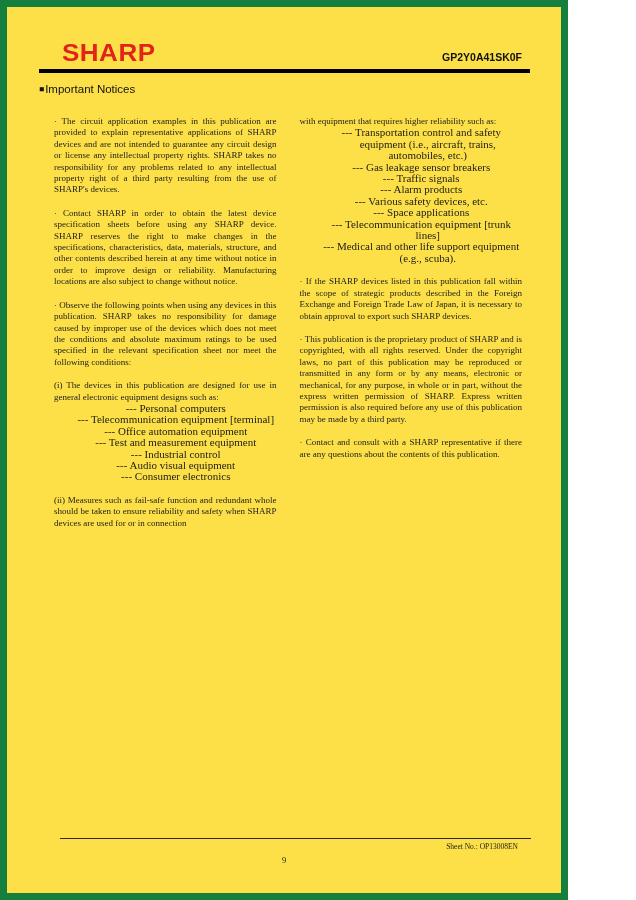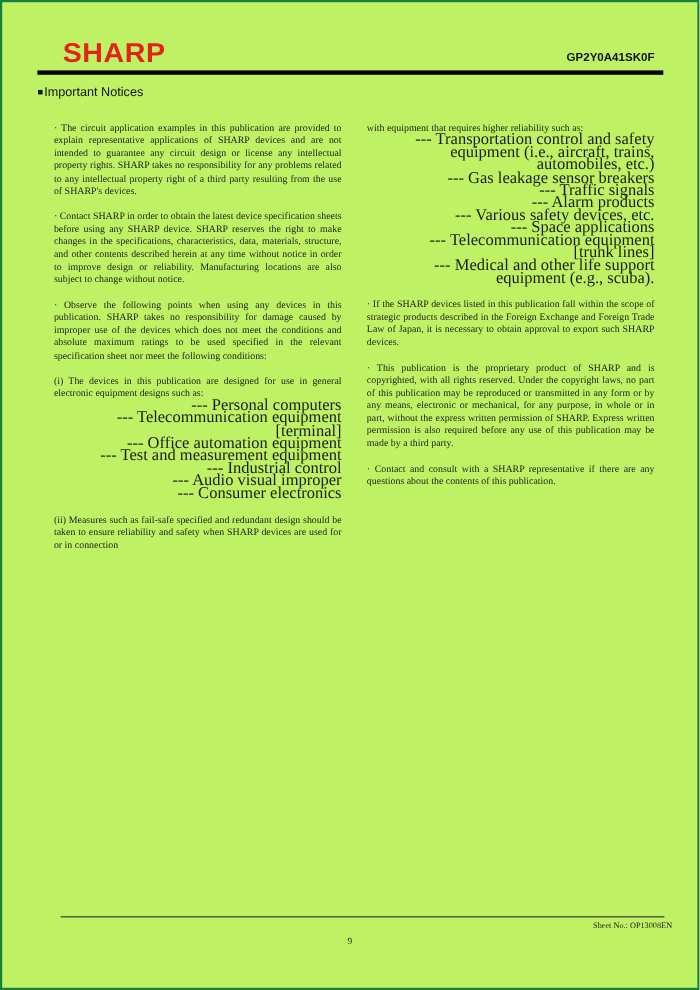--- a/index.html
+++ b/index.html
@@ -1,22 +1,22 @@
 <!DOCTYPE html>
 <html><head>
 <meta charset="utf-8">
 <style>
   html, body { margin: 0; padding: 0; background: #ffffff; }
   .page {
     position: relative;
-    width: 636px;
+    width: 568px;
     height: 900px;
-    background: #bef264;
+    background: #fde047;
     box-sizing: border-box;
-    border: 2px solid #15803d;
+    border: 7px solid #15803d;
     font-family: "Liberation Serif", serif;
     color: #1c1c1c;
     overflow: hidden;
   }
   .header-row {
     display: flex;
     justify-content: space-between;
     align-items: flex-end;
     padding: 34px 39px 0 55px;
   }
@@ -64,38 +64,38 @@
   .notice {
     font-size: 9px;
     line-height: 11.4px;
     text-align: justify;
     margin: 12px 0 11px 0;
   }
   .notice.m0 { margin-bottom: 0; }
   .sub-list { margin: 0 0 0 21px; }
   .sub-list.mb { margin-bottom: 11px; }
   .sub-item {
-    font-size: 15px;
+    font-size: 11px;
     line-height: 11.4px;
     padding-left: 13px;
     text-indent: -13px;
-    text-align: right;
+    text-align: center;
   }
   .footer-rule {
     position: absolute;
     left: 53px;
     right: 30px;
     top: 831px;
     height: 1px;
     background: #2a2a2a;
   }
   .sheet-no {
     position: absolute;
     top: 835px;
-    right: 23px;
+    right: 43px;
     font-size: 7.5px;
     line-height: 10px;
     color: #222;
   }
   .page-no {
     position: absolute;
     top: 848px;
     left: 0;
     width: 100%;
     text-align: center;
@@ -126,24 +126,24 @@
       <p class="notice">· The circuit application examples in this publication are provided to explain representative applications of SHARP devices and are not intended to guarantee any circuit design or license any intellectual property rights. SHARP takes no responsibility for any problems related to any intellectual property right of a third party resulting from the use of SHARP's devices.</p>
       <p class="notice">· Contact SHARP in order to obtain the latest device specification sheets before using any SHARP device. SHARP reserves the right to make changes in the specifications, characteristics, data, materials, structure, and other contents described herein at any time without notice in order to improve design or reliability. Manufacturing locations are also subject to change without notice.</p>
       <p class="notice m0">· Observe the following points when using any devices in this publication. SHARP takes no responsibility for damage caused by improper use of the devices which does not meet the conditions and absolute maximum ratings to be used specified in the relevant specification sheet nor meet the following conditions:</p>
       <p class="notice m0">(i) The devices in this publication are designed for use in general electronic equipment designs such as:</p>
       <div class="sub-list">
         <div class="sub-item">--- Personal computers</div>
         <div class="sub-item">--- Telecommunication equipment [terminal]</div>
         <div class="sub-item">--- Office automation equipment</div>
         <div class="sub-item">--- Test and measurement equipment</div>
         <div class="sub-item">--- Industrial control</div>
-        <div class="sub-item">--- Audio visual improper</div>
+        <div class="sub-item">--- Audio visual equipment</div>
         <div class="sub-item">--- Consumer electronics</div>
       </div>
-      <p class="notice m0">(ii) Measures such as fail-safe specified and redundant design should be taken to ensure reliability and safety when SHARP devices are used for or in connection</p>
+      <p class="notice m0">(ii) Measures such as fail-safe function and redundant whole should be taken to ensure reliability and safety when SHARP devices are used for or in connection</p>
     </div>
 
     <div class="col">
       <p class="notice m0">with equipment that requires higher reliability such as:</p>
       <div class="sub-list">
         <div class="sub-item">--- Transportation control and safety equipment (i.e., aircraft, trains, automobiles, etc.)</div>
         <div class="sub-item">--- Gas leakage sensor breakers</div>
         <div class="sub-item">--- Traffic signals</div>
         <div class="sub-item">--- Alarm products</div>
         <div class="sub-item">--- Various safety devices, etc.</div>

